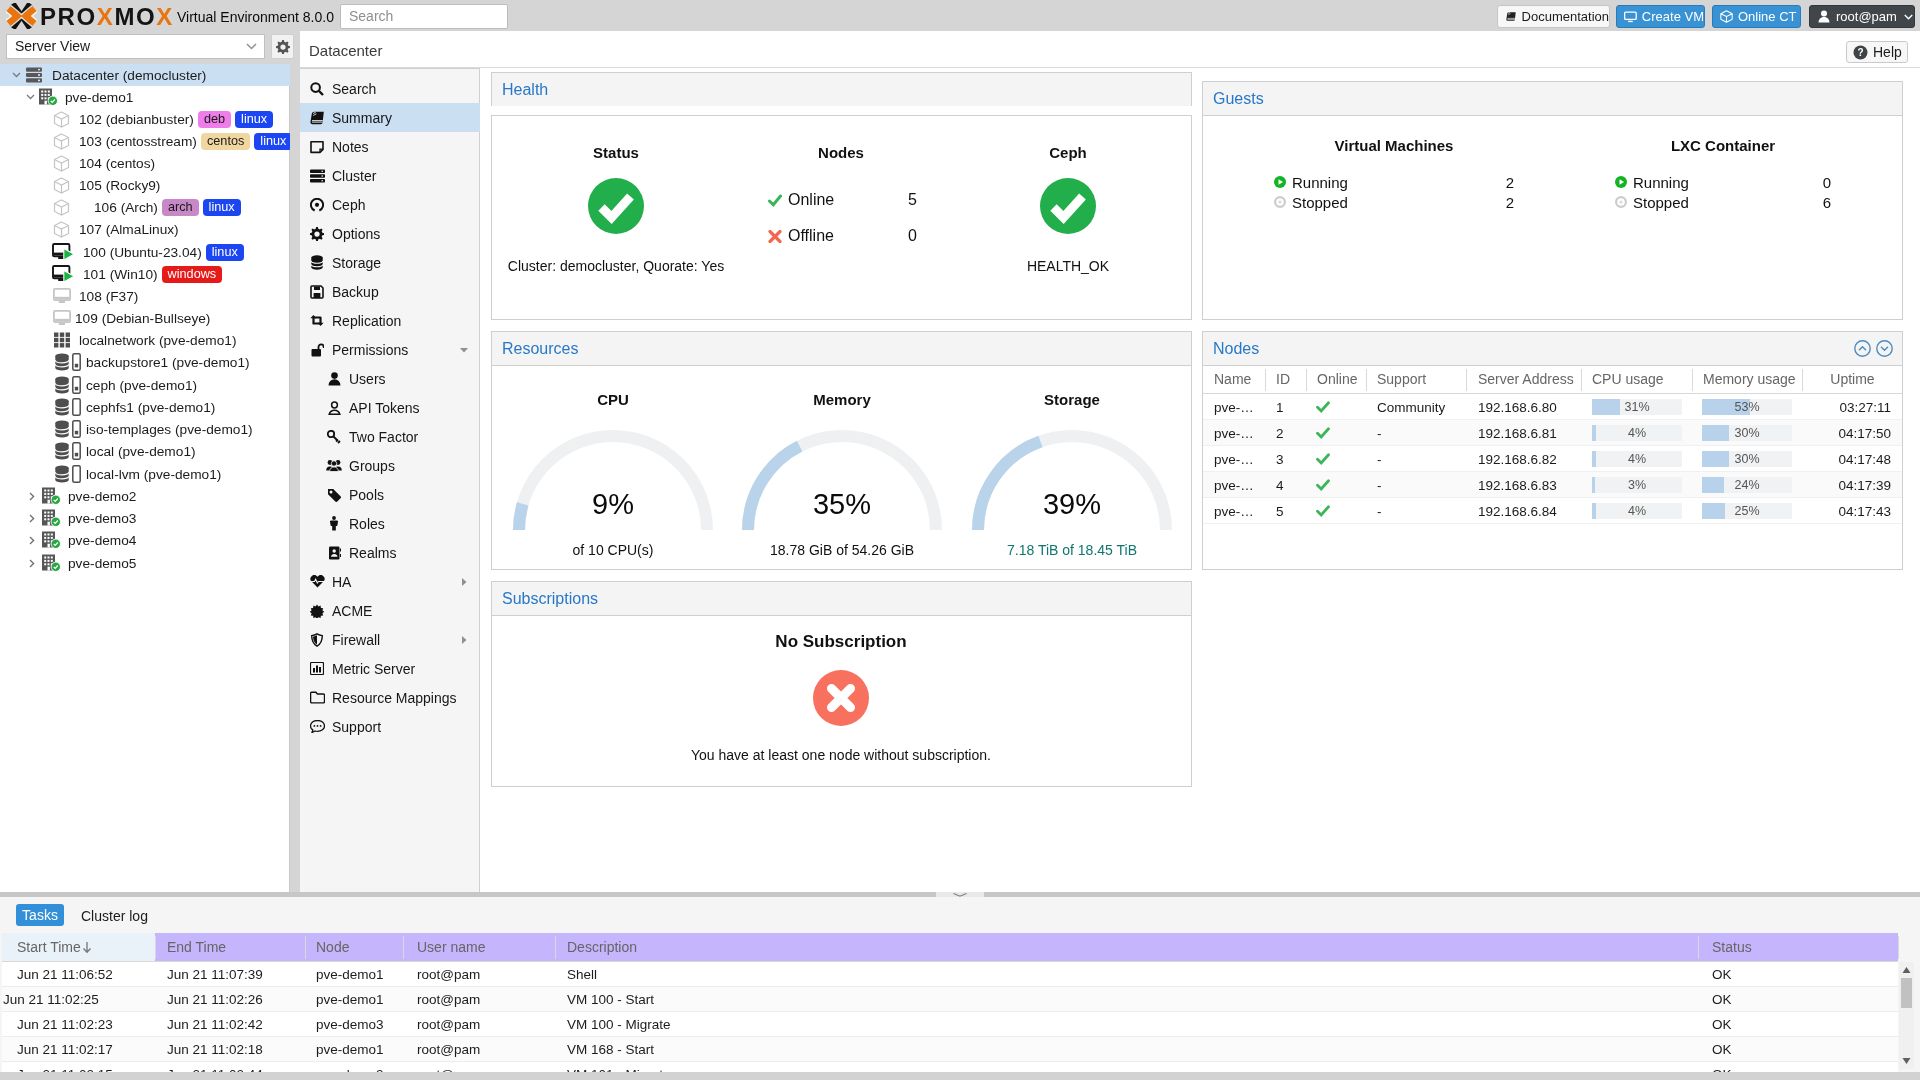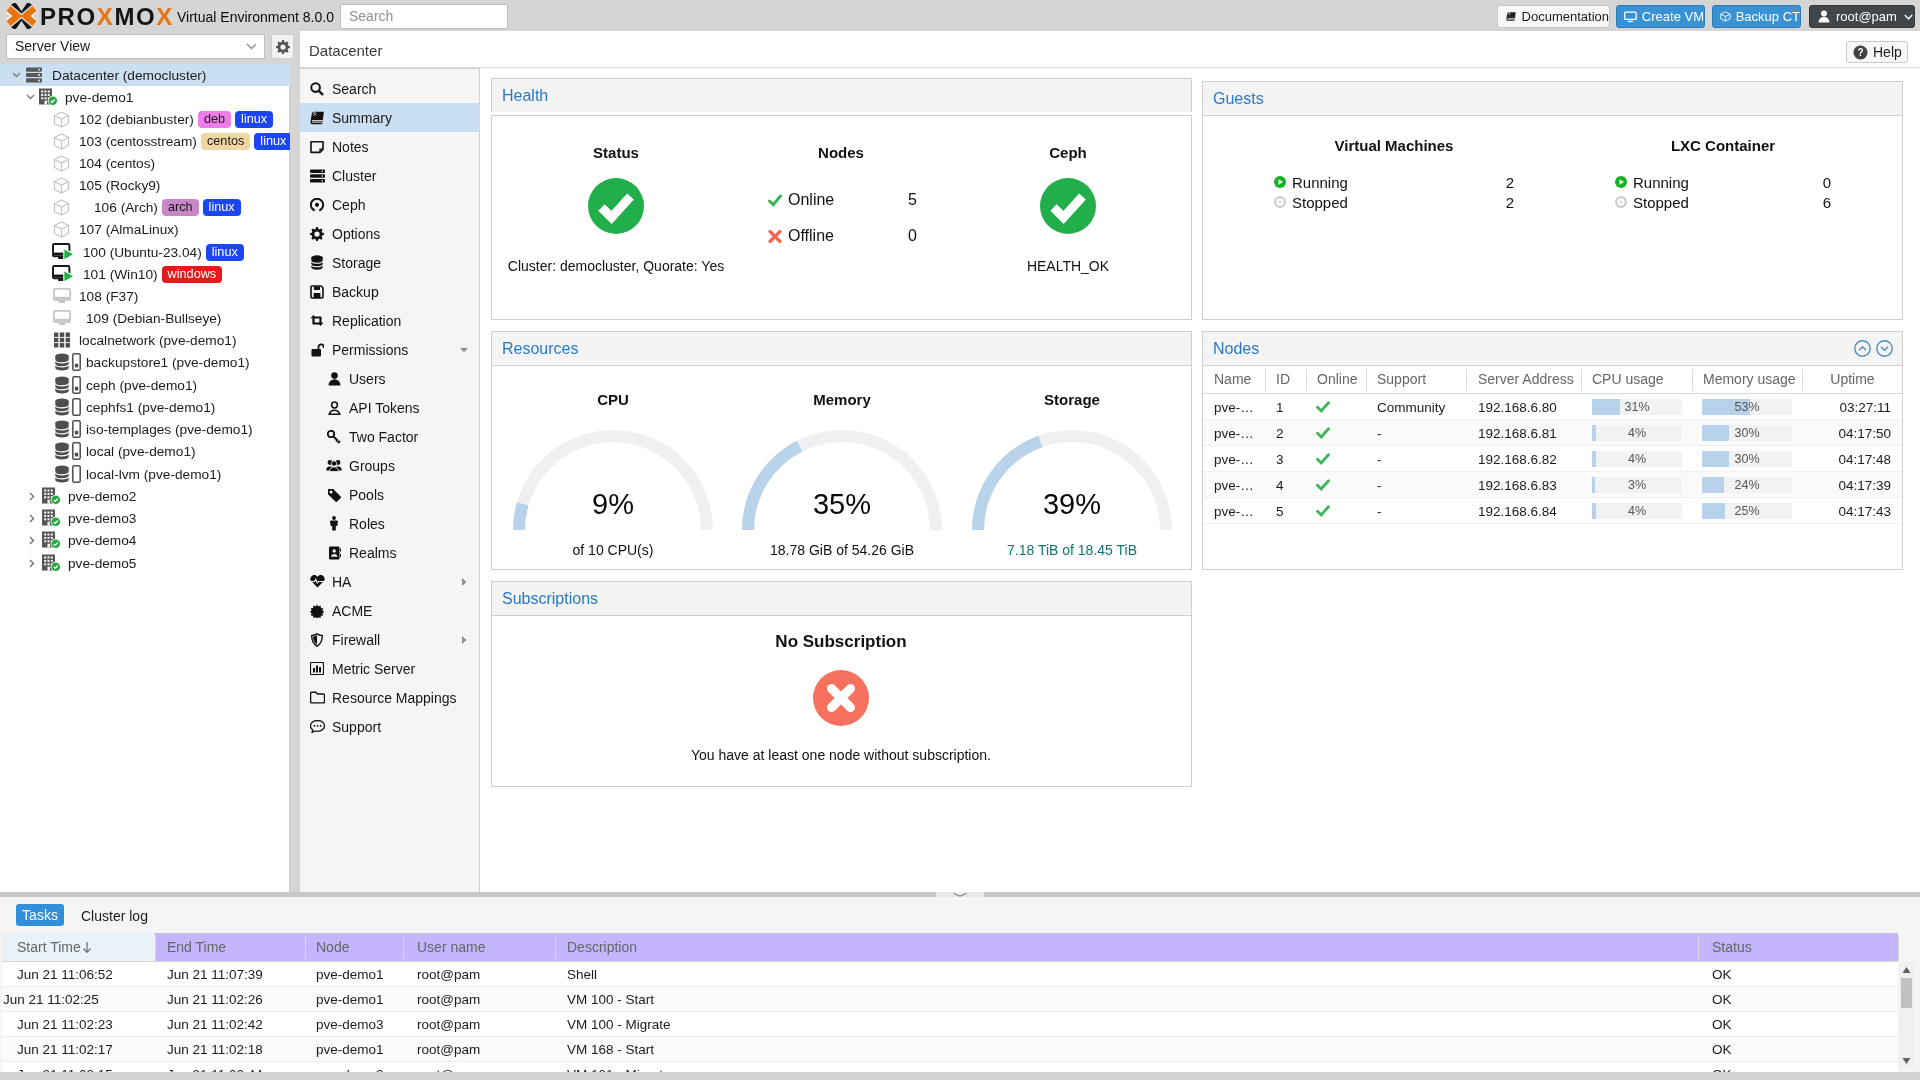--- a/index.html
+++ b/index.html
@@ -50,21 +50,21 @@
  <svg width="14" height="12" viewBox="0 0 14 12" style="margin-left:7px">
       <rect x="0.7" y="0.7" width="12.6" height="8" rx="1" fill="none" stroke="#fff" stroke-width="1.4"></rect>
       <rect x="4.5" y="10" width="5" height="1.6" fill="#fff"></rect>
     </svg>
  <span style="font-size:13px;color:#fff;margin-left:5px">Create VM</span>
 </div>
 <div class="a flx" style="left:1712px;top:5px;width:89px;height:23px;background:#3892d4;border:1px solid #2b7ab8;border-radius:3px">
  <svg width="13" height="13" viewBox="0 0 16 16" style="margin-left:7px">
       <path d="M8,1 L15,4.5 L8,8 L1,4.5 Z M1,4.5 V11.5 L8,15 V8 M15,4.5 V11.5 L8,15" fill="none" stroke="#fff" stroke-width="1.3" stroke-linejoin="round"></path>
     </svg>
- <span style="font-size:13px;color:#fff;margin-left:5px">Backup CT</span>
+ <span style="font-size:13px;color:#fff;margin-left:5px">Online CT</span>
 </div>
 <div class="a flx" style="left:1809px;top:5px;width:106px;height:23px;background:#41464a;border:1px solid #33383b;border-radius:3px">
  <svg width="12" height="13" viewBox="0 0 12 13" style="margin-left:8px">
       <circle cx="6" cy="3.4" r="3" fill="#fff"></circle>
       <path d="M0.5,12.5 a5.5,5.8 0 0 1 11,0 Z" fill="#fff"></path>
     </svg>
  <span style="font-size:13px;color:#fff;margin-left:6px">root@pam</span>
  <svg width="9" height="6" viewBox="0 0 9 6" style="margin-left:7px">
       <path d="M0.8,1 L4.5,4.8 L8.2,1" fill="none" stroke="#fff" stroke-width="1.4"></path>
     </svg>
@@ -210,21 +210,21 @@
       <rect x="5.8" y="13" width="6.2" height="2" fill="#c6c6c6"></rect>
     </svg>
     <span style="margin-left:8px">108 (F37)</span>
   </div>
 <div class="treerow" style="top:307px">
     <svg width="18" height="16" viewBox="0 0 18 16" style="margin-left:53px">
       <rect x="0.9" y="0.9" width="16.2" height="11.2" rx="1.2" fill="#fff" stroke="#c6c6c6" stroke-width="1.8"></rect>
       <rect x="1.7" y="8.8" width="14.6" height="2.6" fill="#c6c6c6"></rect>
       <rect x="5.8" y="13" width="6.2" height="2" fill="#c6c6c6"></rect>
     </svg>
-    <span style="margin-left:15px">109 (Debian-Bullseye)</span>
+    <span style="margin-left:4px">109 (Debian-Bullseye)</span>
   </div>
 <div class="treerow" style="top:329px">
     <svg width="16" height="16" viewBox="0 0 16 16" style="margin-left:54px">
       <g fill="#4e4e4e">
         <rect x="0" y="0.5" width="4.4" height="4.4"></rect>
         <rect x="5.8" y="0.5" width="4.4" height="4.4"></rect>
         <rect x="11.6" y="0.5" width="4.4" height="4.4"></rect>
         <rect x="0" y="5.8" width="4.4" height="4.4"></rect>
         <rect x="5.8" y="5.8" width="4.4" height="4.4"></rect>
         <rect x="11.6" y="5.8" width="4.4" height="4.4"></rect>
@@ -631,21 +631,21 @@
         <g fill="#111">
           <circle cx="4.4" cy="5.9" r="0.9"></circle>
           <circle cx="7.5" cy="5.9" r="0.9"></circle>
           <circle cx="10.6" cy="5.9" r="0.9"></circle>
         </g>
       </svg>
     </span>
     <span class="ml">Support</span>
   </div>
 
-<div class="phdr" style="left:491px;top:78px">Health</div>
+<div class="phdr" style="left:491px;top:72px">Health</div>
 <div class="pbody" style="left:491px;top:115px;height:205px"></div>
 <div class="h1c" style="left:541px;top:144px;width:150px">Status</div>
 <div class="h1c" style="left:766px;top:144px;width:150px">Nodes</div>
 <div class="h1c" style="left:993px;top:144px;width:150px">Ceph</div>
 <svg class="a" style="left:588px;top:178px" width="56" height="56" viewBox="0 0 56 56">
     <circle cx="28" cy="28" r="28" fill="#22af4b"></circle>
     <path d="M13.5,29.5 L23.5,39.5 L42.5,18.5" stroke="#fff" stroke-width="9" fill="none"></path>
   </svg>
 <svg class="a" style="left:1040px;top:178px" width="56" height="56" viewBox="0 0 56 56">
     <circle cx="28" cy="28" r="28" fill="#22af4b"></circle>

